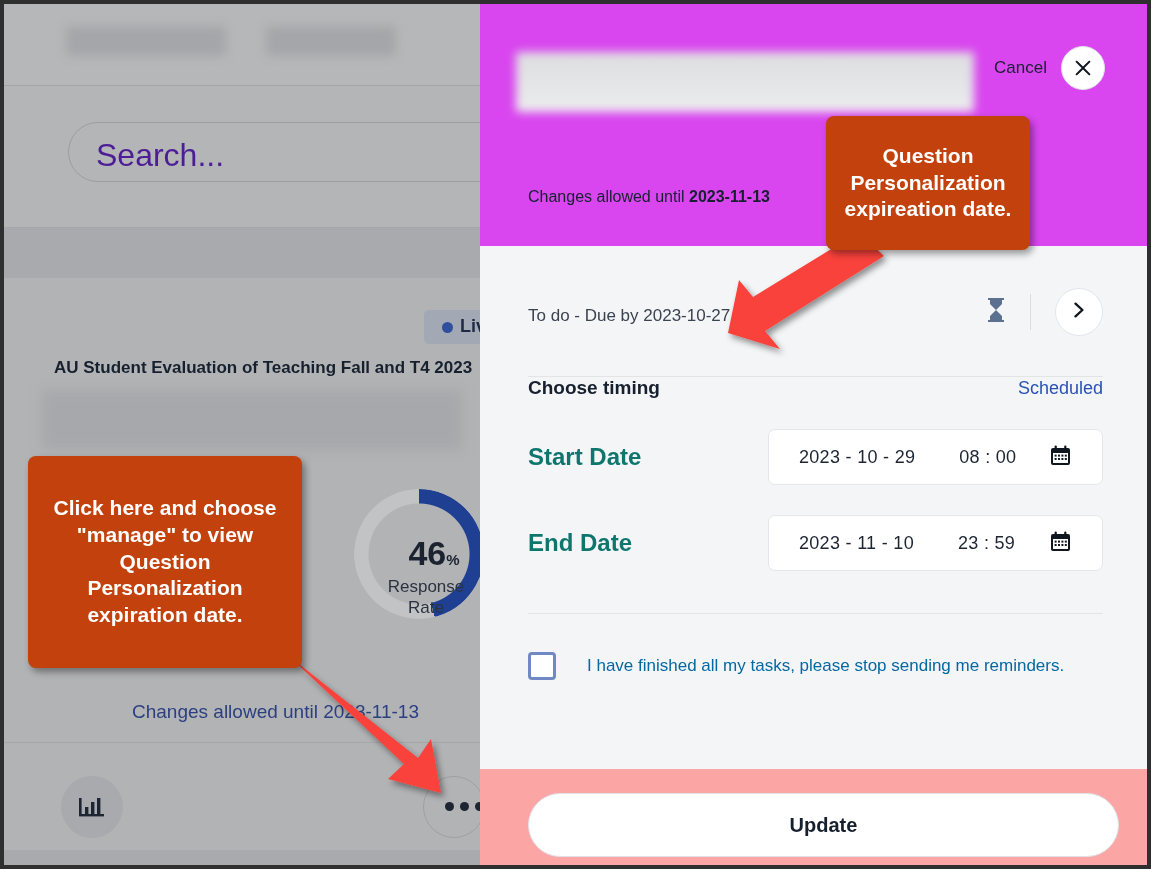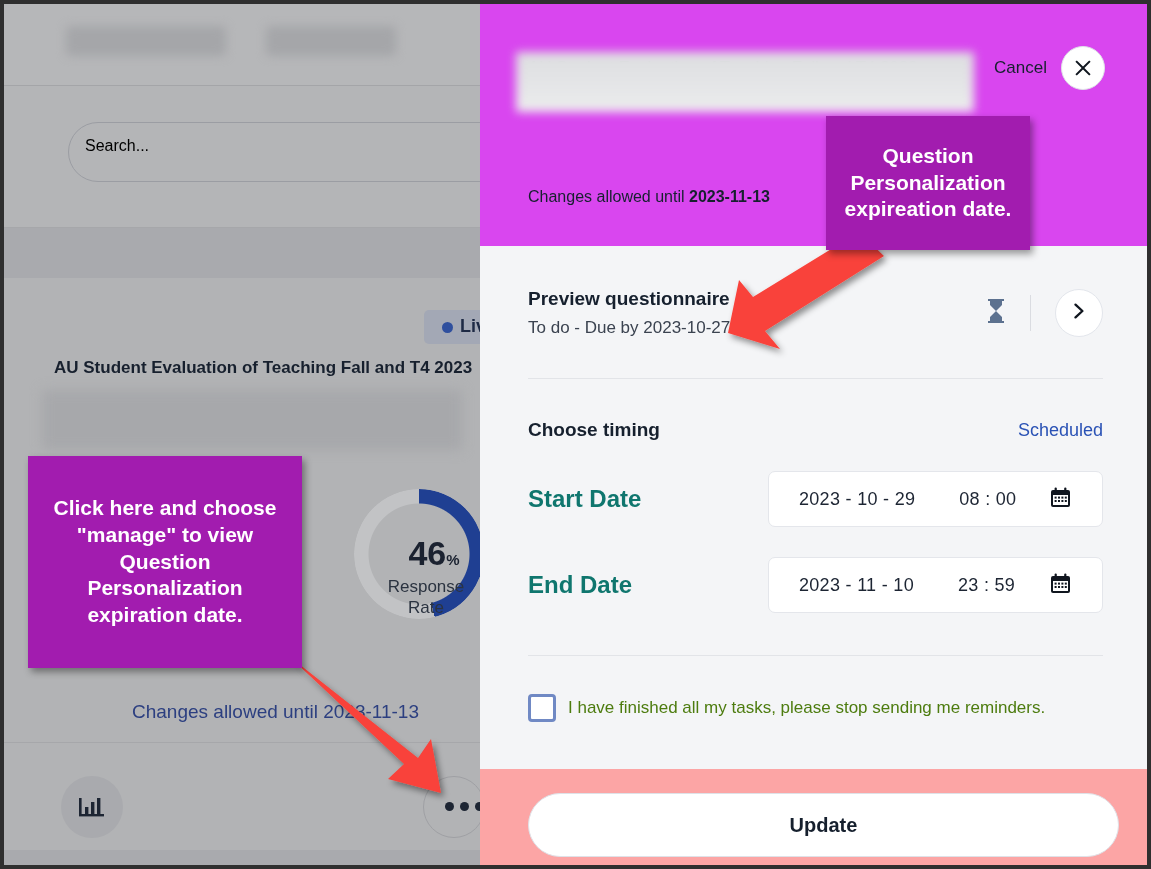--- a/index.html
+++ b/index.html
@@ -50,22 +50,22 @@
     left: 0; top: 82px; width: 476px; height: 142px;
     background: #b4b5b7;
     border-bottom: 1px solid #a6a7aa;
   }
   .bd-search {
     left: 64px; top: 118px; width: 470px; height: 60px;
     border: 1px solid #9b9da3; border-radius: 30px;
     background: transparent;
   }
   .bd-search-text {
-    left: 81px; top: 133px;
-    font-size: 16px; color: #000000;
+    left: 92px; top: 133px;
+    font-size: 32px; color: #4c1d95;
     filter: blur(0.6px);
   }
 
   .bd-greyband {
     left: 0; top: 224px; width: 476px; height: 50px;
     background: #a9aaae;
   }
 
   .bd-card {
     left: 0; top: 274px; width: 476px; height: 420px;
@@ -196,21 +196,20 @@
     width: 48px; height: 48px; border-radius: 50%;
     background: #fff; border: 1px solid #e3e6ec;
     display: flex; align-items: center; justify-content: center;
     cursor: pointer;
   }
 
   .section-div { height: 1px; background: #e2e4e8; margin-top: 40px; }
 
   .timing-row {
     display: flex; align-items: center; justify-content: space-between;
-    margin-top: 40px;
   }
   .timing-title { font-size: 19px; font-weight: bold; color: #16202e; }
   .timing-link { font-size: 18px; color: #2a52b5; cursor: pointer; }
 
   .date-row { display: flex; align-items: center; margin-top: 30px; }
   .date-label { font-size: 24px; font-weight: bold; color: #0f766e; width: 240px; }
   .date-field {
     flex: 1;
     height: 56px;
     background: #fff;
@@ -224,41 +223,41 @@
   .time-val { font-size: 18px; color: #1d2533; margin-left: 44px; letter-spacing: 0.3px; }
   .cal-icon { margin-left: auto; font-size: 20px; line-height: 1; color: #10161f; }
 
   .bottom-div { height: 1px; background: #e2e4e8; margin-top: 42px; }
 
   .check-row { display: flex; align-items: center; margin-top: 38px; }
   .checkbox {
     width: 28px; height: 28px; border: 3px solid #7089c4;
     border-radius: 4px; background: #fff; cursor: pointer; flex: none;
   }
-  .check-label { font-size: 17px; color: #4d7c0f; margin-left: 12px; }
+  .check-label { font-size: 17px; color: #0369a1; margin-left: 31px; }
 
   .panel-foot {
     background: #fca5a5; height: 96px;
     padding: 24px 32px 0 48px;
   }
   .update-btn {
     width: 100%; height: 64px;
     background: #fff;
     border: 1px solid #dfe2e8;
     border-radius: 32px;
     font-family: "Liberation Sans", sans-serif;
     font-size: 20px; font-weight: bold; color: #16202e;
     cursor: pointer;
   }
 
   
   .callout {
     position: absolute;
-    background: #a21caf;
-    border-radius: 0;
+    background: #c2410c;
+    border-radius: 8px;
     color: #fff;
     font-weight: bold;
     text-align: center;
     box-shadow: 3px 4px 7px rgba(0,0,0,0.38);
     z-index: 40;
     line-height: 1.28;
     display: flex; align-items: center; justify-content: center;
     padding: 20px 14px;
   }
   #callout-right {
@@ -351,21 +350,20 @@
 
       <div class="changes-line">
         <span>Changes allowed until </span><b>2023-11-13</b>
       </div>
     </div>
 
     <div class="panel-body">
 
       <div class="preview-row">
         <div class="preview-texts">
-          <div class="preview-title">Preview questionnaire</div>
           <div class="preview-sub">To do - Due by 2023-10-27</div>
         </div>
         <div class="preview-icons">
           <div class="hourglass">
             <svg width="20" height="26" viewBox="0 0 20 26">
               <path d="M2 1 h16 v2 h-2 v4 l-6 6 l6 6 v4 h2 v2 H2 v-2 h2 v-4 l6 -6 l-6 -6 V3 H2 Z" fill="#5c718f"></path>
             </svg>
           </div>
           <div class="vdiv"></div>
           <div class="chev-btn">

